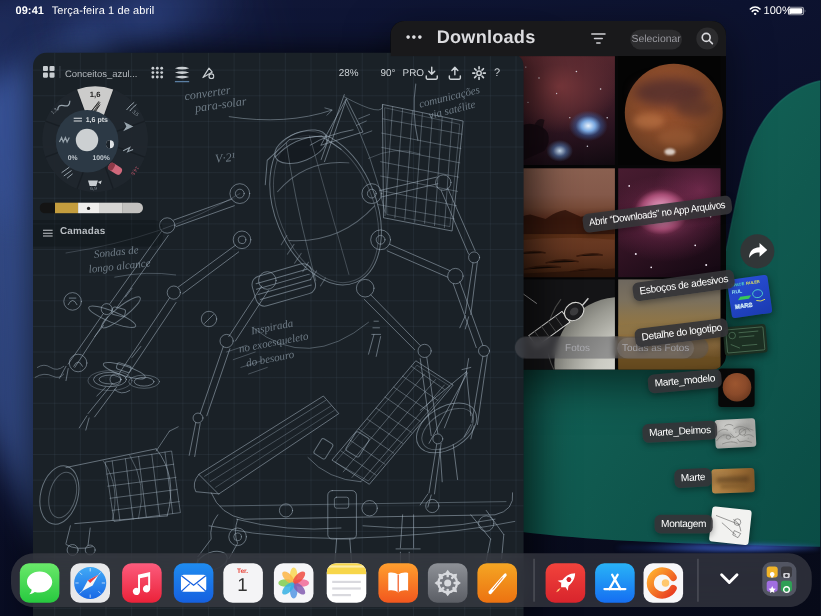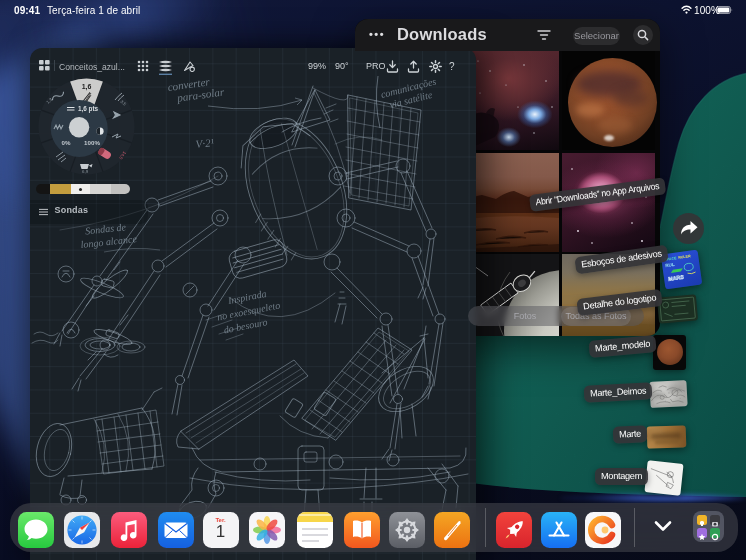--- a/index.html
+++ b/index.html
@@ -443,22 +443,22 @@
         <path d="M1 3 Q7.5 0.5 14 3 Q7.5 5.5 1 3Z"></path>
         <path d="M1 7 Q7.5 4.5 14 7 Q7.5 9.5 1 7Z"></path>
         <path d="M1 11 Q7.5 8.5 14 11 Q7.5 13.5 1 11Z"></path>
       </g>
       <rect x="1" y="14.6" width="13" height="1.4" fill="#5b7fa3"></rect>
     </svg>
   <svg style="position:absolute;left:153px;top:13px;" width="12" height="11" viewBox="0 0 12 11">
       <path d="M1.5 9.5 L7 1 L10 4.5 Z" fill="none" stroke="#c9ced2" stroke-width="1.1" stroke-linejoin="round"></path>
       <circle cx="9.2" cy="8.3" r="2.2" fill="none" stroke="#c9ced2" stroke-width="1.1"></circle>
     </svg>
-  <div class="tb" style="left:278px;">99%</div>
-  <div class="tb" style="left:305px;text-align:center;">90°</div>
+  <div class="tb" style="left:278px;">28%</div>
+  <div class="tb" style="left:316px;text-align:center;">90°</div>
   <div class="tb" style="left:336px;">PRO</div>
   <svg style="position:absolute;left:356px;top:12px;" width="13" height="13" viewBox="0 0 13 13">
       <g stroke="#ced3d7" stroke-width="1.3" fill="none">
         <path d="M6.5 1 V7 M3.8 4.8 L6.5 7.6 L9.2 4.8" stroke-linecap="round" stroke-linejoin="round"></path>
         <path d="M1.5 9 V11 a1 1 0 0 0 1 1 H10.5 a1 1 0 0 0 1-1 V9" stroke-linecap="round"></path>
       </g>
     </svg>
   <svg style="position:absolute;left:377px;top:12px;" width="13" height="13" viewBox="0 0 13 13">
       <g stroke="#ced3d7" stroke-width="1.3" fill="none">
         <path d="M6.5 8 V1.6 M3.8 4 L6.5 1.2 L9.2 4" stroke-linecap="round" stroke-linejoin="round"></path>
@@ -536,21 +536,21 @@
   </div>
 
   <div style="position:absolute;left:0;top:152px;width:118px;height:24px;background:rgba(10,14,18,.32);border-radius:0 8px 8px 0;"></div>
   <svg style="position:absolute;left:9px;top:159.5px;" width="9" height="8" viewBox="0 0 12 10">
       <g stroke="#c6cace" stroke-width="1.3">
         <line x1="0" y1="1.5" x2="12" y2="1.5"></line>
         <line x1="0" y1="5" x2="12" y2="5"></line>
         <line x1="0" y1="8.5" x2="12" y2="8.5"></line>
       </g>
     </svg>
-  <div style="position:absolute;left:24.5px;top:157px;color:#b8bdc2;font-size:9px;font-weight:bold;letter-spacing:.2px;">Sondas</div>
+  <div style="position:absolute;left:24.5px;top:157px;color:#b8bdc2;font-size:9px;font-weight:bold;letter-spacing:.2px;">Camadas</div>
 </div>
 
 <div class="dl" style="left:530px;top:195px;transform:rotate(-7.5deg) scaleX(.94);transform-origin:left center;">Abrir “Downloads” no App Arquivos</div>
 <div class="dl" style="left:575px;top:251px;transform:rotate(-8deg);">Esboços de adesivos</div>
 <div class="dl" style="left:577px;top:294px;transform:rotate(-7deg);">Detalhe do logotipo</div>
 <div class="dl" style="left:589px;top:338px;transform:rotate(-5deg);">Marte_modelo</div>
 <div class="dl" style="left:584px;top:384px;transform:rotate(-3deg);">Marte_Deimos</div>
 <div class="dl" style="left:613px;top:426px;transform:rotate(-3deg);">Marte</div>
 <div class="dl" style="left:595px;top:468px;">Montagem</div>
 

